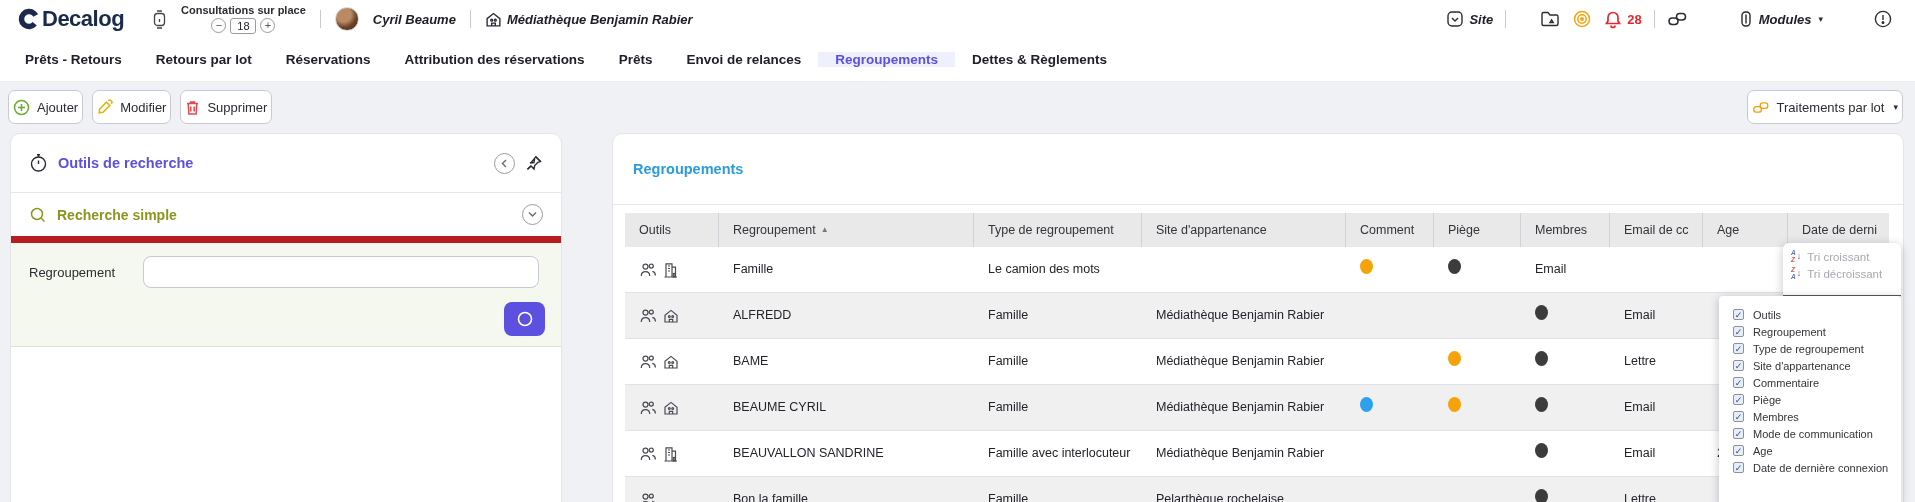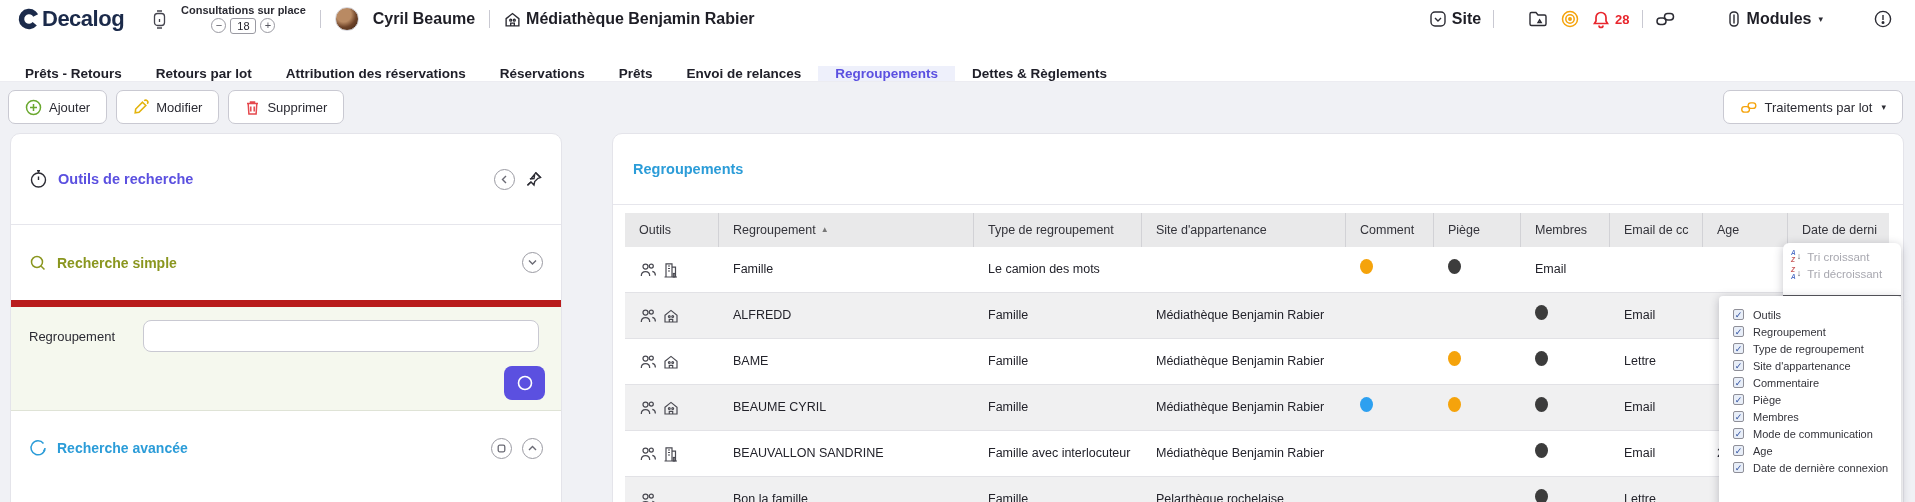--- a/index.html
+++ b/index.html
@@ -17,50 +17,50 @@
   .consult-label{font-size:11px;font-weight:700;color:#2b2b33;}
   .stepper{display:flex;align-items:center;gap:4px;margin-top:1px;}
   .step-btn{width:15px;height:15px;border:1.3px solid #9a9aa2;border-radius:50%;
             display:flex;align-items:center;justify-content:center;font-size:11px;color:#55555e;
             background:#fff;box-sizing:border-box;line-height:1;}
   .step-val{min-width:26px;height:16px;border:1.3px solid #9a9aa2;border-radius:3px;
             font-size:11px;display:flex;align-items:center;justify-content:center;background:#fff;box-sizing:border-box;}
   .avatar{width:22px;height:22px;border-radius:50%;
           background:radial-gradient(circle at 35% 30%,#b98a63 0 35%,#6e4328 60%,#3c2414 100%);
           border:1px solid #d8d8de;}
-  .strong{font-weight:700;font-size:16px;color:#1e1e26;}
+  .strong{font-weight:700;font-size:13px;color:#1e1e26;font-style:italic;}
   .top-right{margin-left:auto;display:flex;align-items:center;gap:12px;padding-right:4px;}
   .iconbtn{display:flex;align-items:center;gap:5px;}
   .notif-count{color:var(--notification-red,#e8262d);font-weight:700;font-size:13px;}
   .caret{font-size:9px;color:#2b2b33;margin-left:2px;}
   .gap-lg{width:26px;} .gap-md{width:10px;}
 
   
   .nav{position:absolute;left:0;top:38px;width:100%;height:44px;background:#fff;
-       display:flex;align-items:flex-end;padding-left:8px;box-sizing:border-box;
+       display:flex;align-items:center;padding-left:8px;box-sizing:border-box;
        border-bottom:1px solid #ececf1;}
   .tab{display:flex;align-items:center;padding:0 17px;font-size:13.5px;font-weight:700;
        color:#20202a;white-space:nowrap;cursor:pointer;}
   .tab.active{color:var(--accent-purple,#5b50e0);background:#eef0fb;}
 
   
   .page-body{position:absolute;left:0;top:82px;width:100%;height:420px;background:#f0f1f5;}
   .toolbar{position:absolute;left:8px;top:8px;display:flex;gap:9px;}
-  .btn{display:flex;align-items:center;gap:7px;height:34px;padding:0 16px;background:#fff;
+  .btn{display:flex;align-items:center;gap:7px;height:34px;padding:0 4px;background:#fff;
        border:1px solid #c9c9d2;border-radius:7px;font-size:13px;color:#2b2b33;cursor:pointer;
        box-sizing:border-box;}
   .btn-batch{position:absolute;right:12px;top:8px;}
 
   
   .card{position:absolute;background:#fff;border-radius:10px;border:1px solid #e4e4ea;box-sizing:border-box;}
   .sidebar{left:10px;top:51px;width:552px;height:380px;}
   .main{left:612px;top:51px;width:1292px;height:380px;overflow:hidden;}
 
   
-  .sb-row{display:flex;align-items:center;gap:10px;padding:16px 18px;}
+  .sb-row{display:flex;align-items:center;gap:10px;padding:0 18px;}
   .sb-head{height:58px;border-bottom:1px solid #e6e6ec;}
   .sb-title{font-size:14.5px;font-weight:700;color:var(--accent-purple,#5b50e0);flex:1;}
   .sb-simple{height:43px;border-bottom:7px solid #b91c1c;}
   .sb-simple-title{font-size:14px;font-weight:700;color:var(--olive,#8a961f);flex:1;}
   .sb-form{background:#f5f8ee;border-bottom:1px solid #dfe3d6;padding:13px 16px 10px 18px;}
   .field-row{display:flex;align-items:center;gap:14px;}
   .field-label{font-size:13px;color:#2b2b33;width:100px;}
   .field-input{width:396px;height:32px;border:1px solid #c9c9d2;border-radius:8px;background:#fff;
                font-size:13px;padding:0 10px;box-sizing:border-box;font-family:inherit;}
   .search-row{display:flex;justify-content:flex-end;margin-top:14px;}
@@ -204,25 +204,25 @@
   <nav class="nav">
     <div class="tab">
       <span>Prêts - Retours</span>
     </div>
 
     <div class="tab">
       <span>Retours par lot</span>
     </div>
 
     <div class="tab">
+      <span>Réservations</span>
+    </div>
+
+    <div class="tab">
       <span>Attribution des réservations</span>
-    </div>
-
-    <div class="tab">
-      <span>Réservations</span>
     </div>
 
     <div class="tab">
       <span>Prêts</span>
     </div>
 
     <div class="tab">
       <span>Envoi de relances</span>
     </div>
 
@@ -307,37 +307,20 @@
           <input class="field-input" type="text" value="" placeholder="" style="">
         </div>
         <div class="search-row">
           <button class="search-btn">
             <svg width="18" height="18" viewBox="0 0 18 18" fill="none" stroke="#fff" stroke-width="1.6">
               <circle cx="9" cy="9" r="6.5"></circle>
             </svg>
           </button>
         </div>
       </div>
-      <div class="sb-row sb-adv">
-        <svg width="18" height="18" viewBox="0 0 18 18" fill="none" stroke="#2b9cd8" stroke-width="1.5">
-          <path d="M14.5 4.5A7 7 0 1 0 16 9"></path>
-            <circle cx="15.2" cy="11.5" r="1.1" fill="#2b9cd8" stroke="none"></circle>
-        </svg>
-        <span class="sb-adv-title">Recherche avancée</span>
-        <span class="circle-ic">
-          <svg width="9" height="9" viewBox="0 0 9 9" fill="none" stroke="#6a6a74" stroke-width="1.3">
-              <rect x="1.2" y="1.2" width="6.6" height="6.6" rx="1.5"></rect>
-            </svg>
-        </span>
-        <span class="circle-ic">
-          <svg width="9" height="9" viewBox="0 0 9 9" fill="none" stroke="#6a6a74" stroke-width="1.4">
-              <path d="M1 6 4.5 2.5 8 6"></path>
-            </svg>
-        </span>
-      </div>
     </aside>
 
     <section class="card main">
       <div class="main-title-block">
         <span class="main-title">Regroupements</span>
       </div>
       <div class="table">
         <div class="tr thead">
     <div class="th">
       <span>Outils</span>

